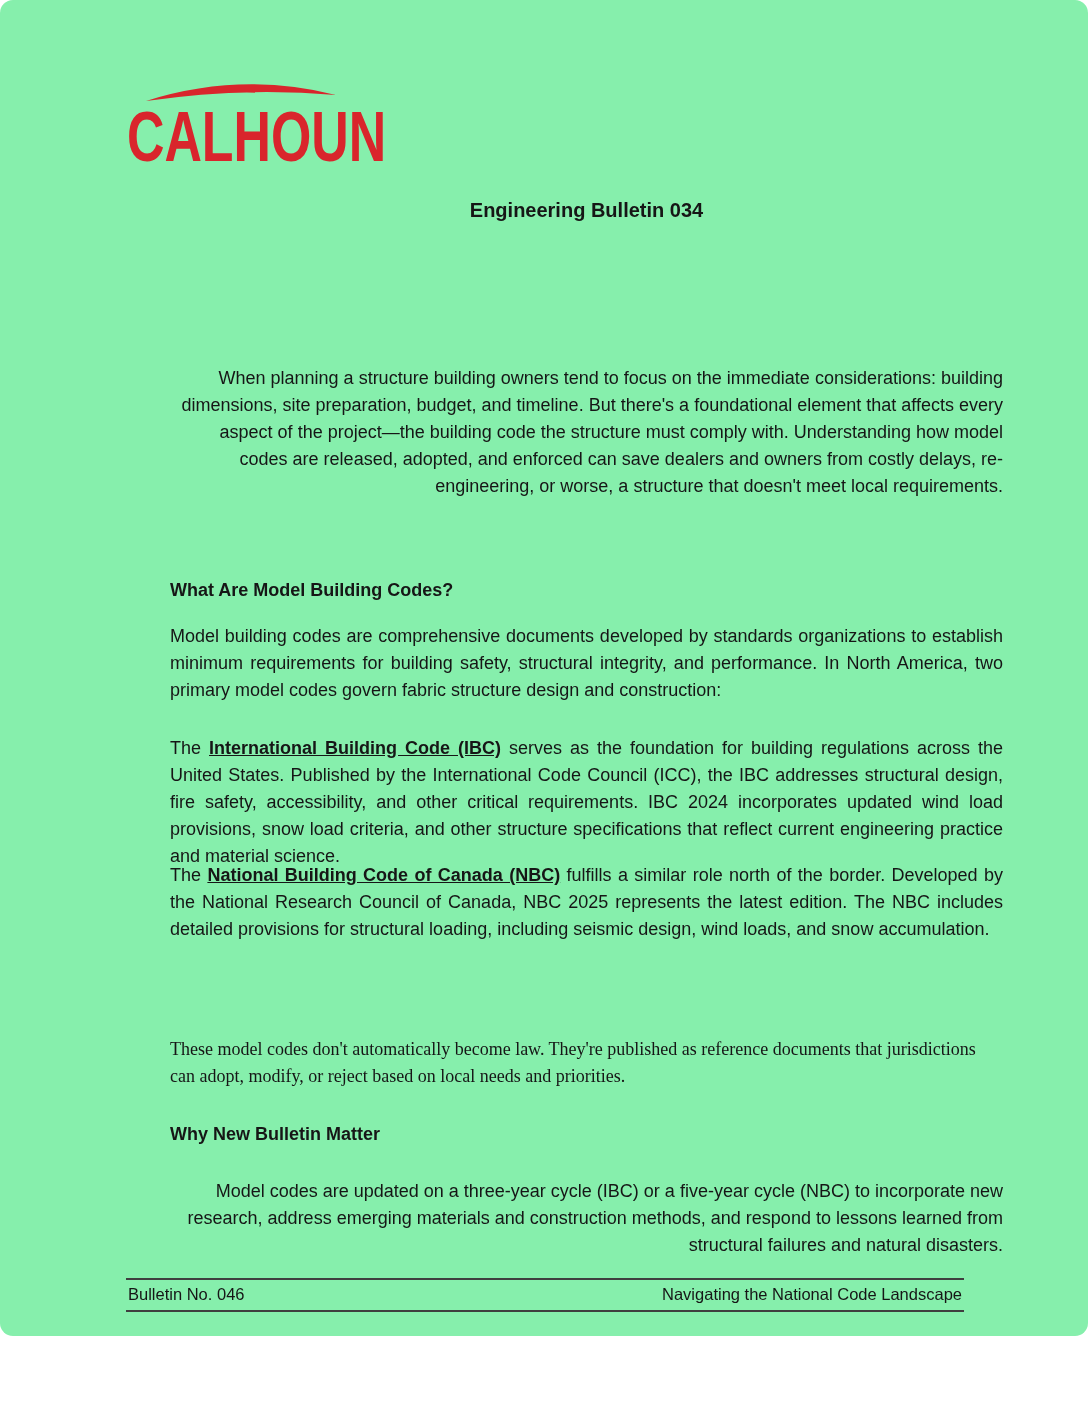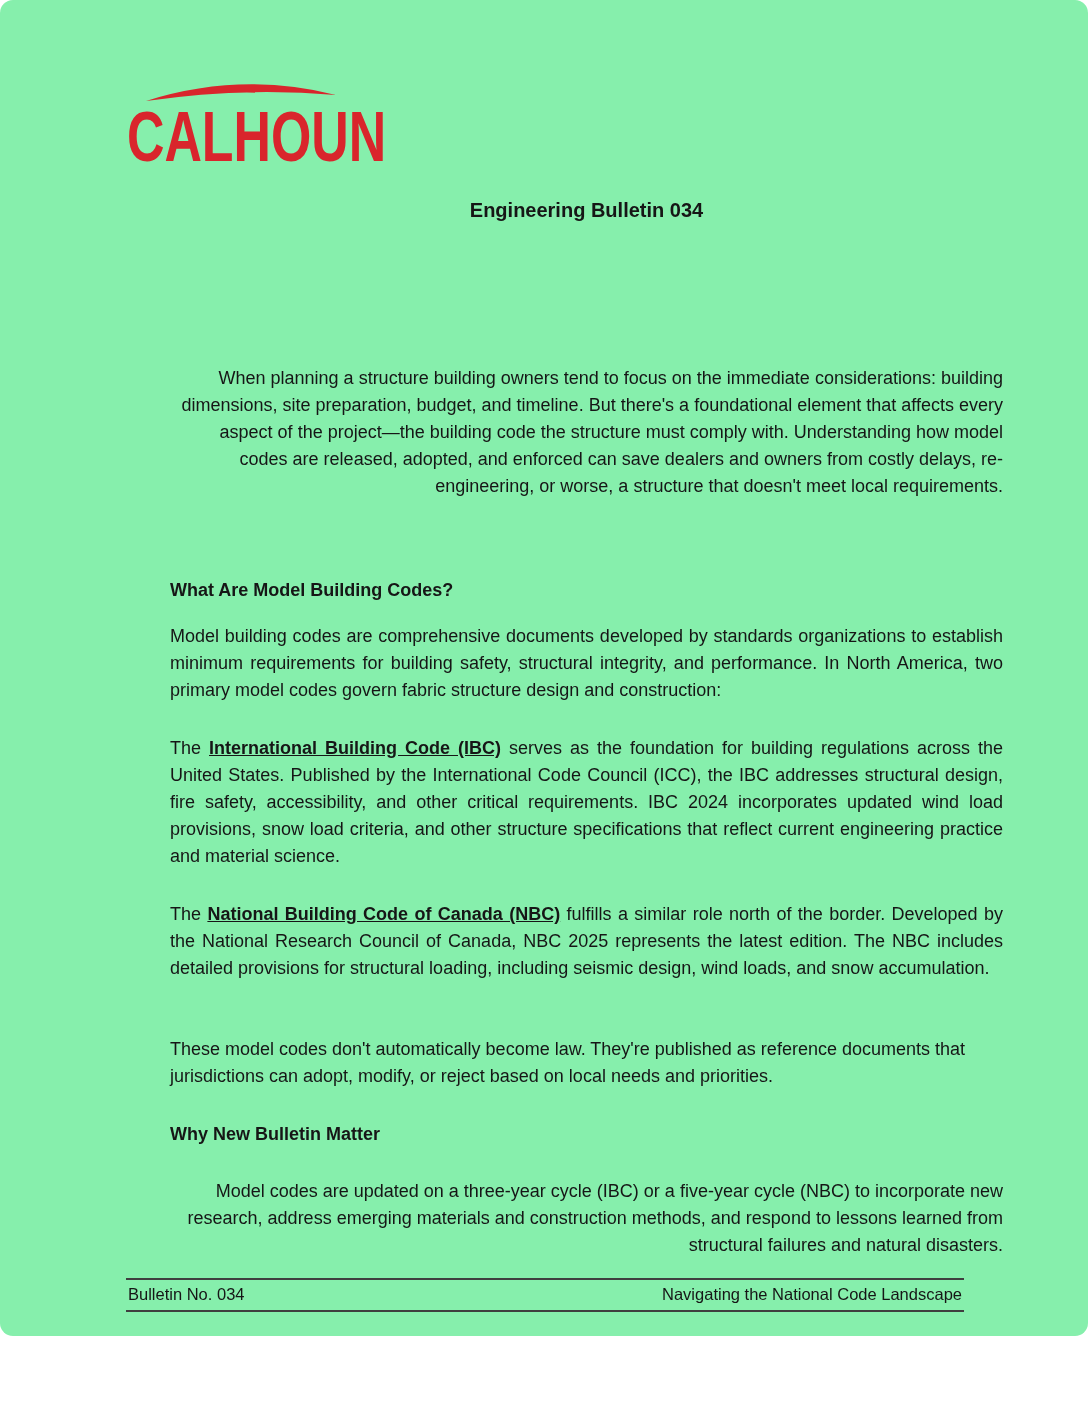--- a/index.html
+++ b/index.html
@@ -48,22 +48,22 @@
     text-align: center;
     font-size: 20px;
     font-weight: 700;
   }
   .subject { top: 298px; font-weight: 700; }
   .heading { font-weight: 700; }
   .p-intro   { top: 365px;  text-align: right; }
   .h-what    { top: 577px; }
   .p-model   { top: 623px;  text-align: justify; }
   .p-ibc     { top: 735px;  text-align: justify; }
-  .p-nbc     { top: 901px;  text-align: justify; }
-  .p-adopt   { top: 1036px; text-align: left; }
+  .p-nbc     { top: 862px;  text-align: justify; }
+  .p-adopt   { top: 1036px; text-align: left; font-family: Liberation Serif, serif; }
   .h-why     { top: 1121px; }
   .p-cycle   { top: 1178px; text-align: right; }
   .p-ibc strong, .p-nbc strong { font-weight: 700; text-decoration: underline; }
   .footer {
     position: absolute;
     left: 126px;
     top: 1278px;
     width: 838px;
     border-top: 2px solid var(--rule);
     border-bottom: 2px solid var(--rule);
@@ -99,17 +99,17 @@
 
   <div class="block p-nbc"><span>The </span><strong>National Building Code of Canada (NBC)</strong><span> fulfills a similar role north of the border. Developed by the National Research Council of Canada, NBC 2025 represents the latest edition. The NBC includes detailed provisions for structural loading, including seismic design, wind loads, and snow accumulation.</span></div>
 
   <div class="block p-adopt"><span>These model codes don't automatically become law. They're published as reference documents that jurisdictions can adopt, modify, or reject based on local needs and priorities.</span></div>
 
   <div class="block heading h-why">Why New Bulletin Matter</div>
 
   <div class="block p-cycle"><span>Model codes are updated on a three-year cycle (IBC) or a five-year cycle (NBC) to incorporate new research, address emerging materials and construction methods, and respond to lessons learned from structural failures and natural disasters.</span></div>
 
   <div class="footer">
-    <span>Bulletin No. 034</span>
+    <span>Bulletin No. 046</span>
     <span>Navigating the National Code Landscape</span>
   </div>
 
 </div>
 
 </body></html>

